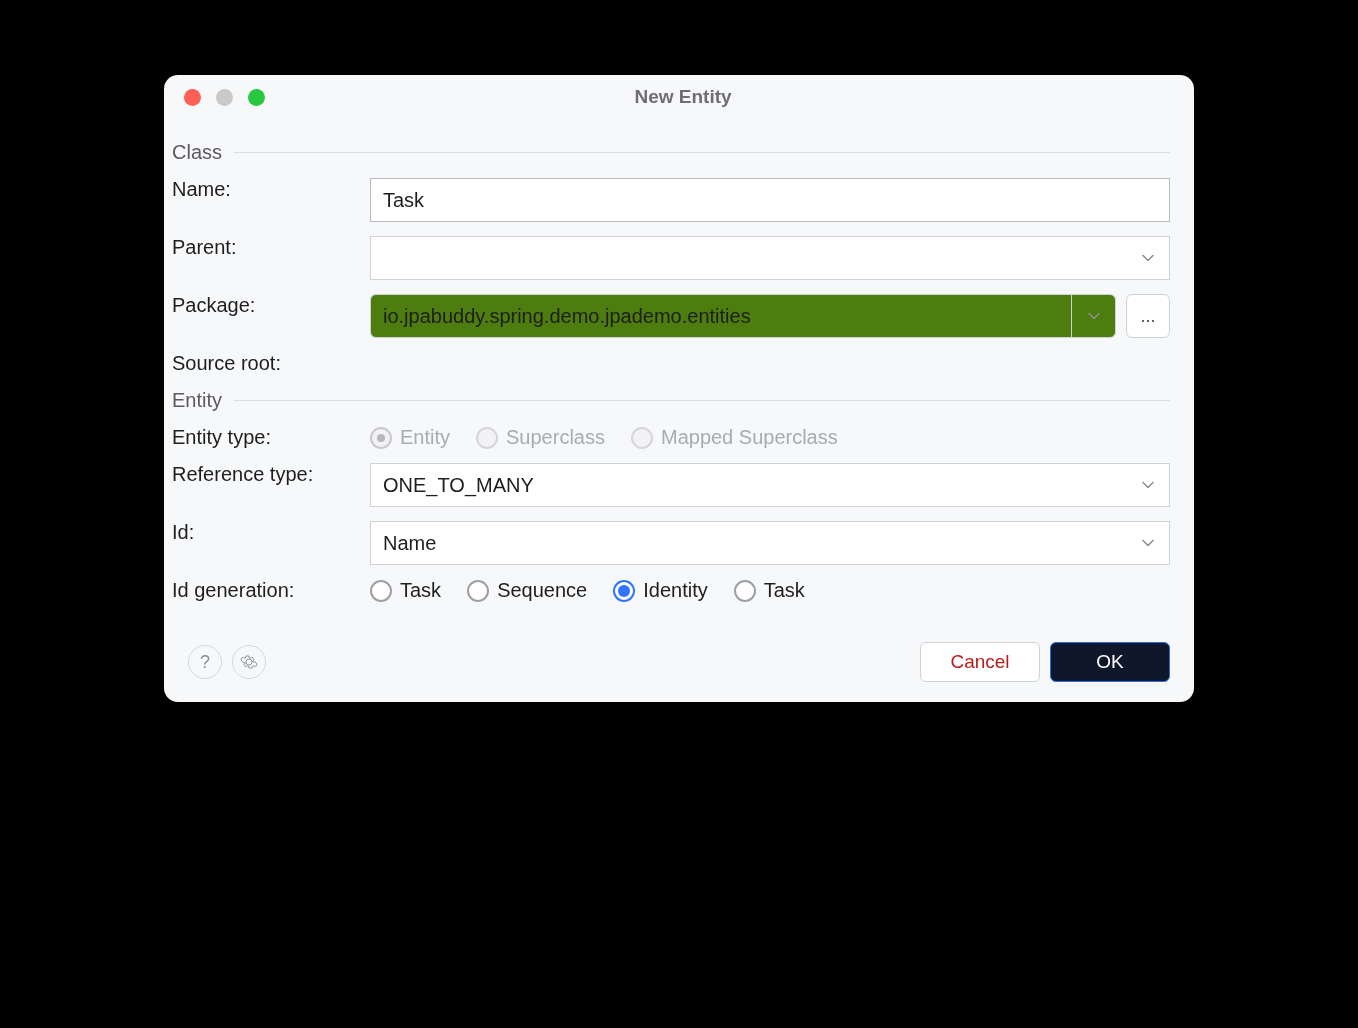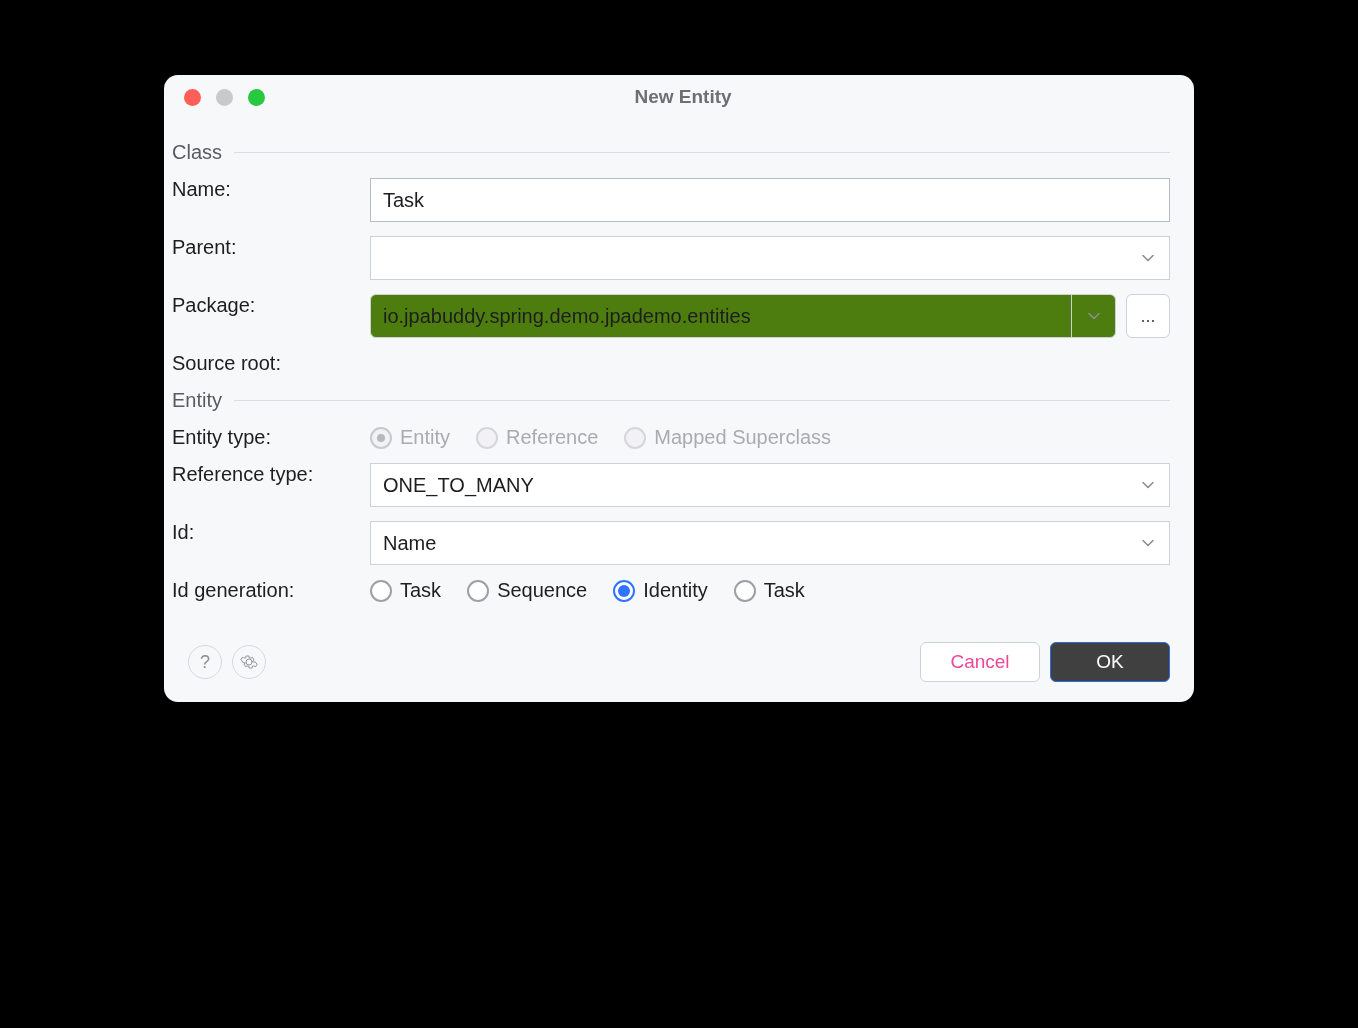--- a/index.html
+++ b/index.html
@@ -207,24 +207,24 @@
   font-size: 19px;
   display: flex;
   align-items: center;
   justify-content: center;
   cursor: pointer;
   padding: 0 20px;
 }
 .btn.secondary {
   background: #fff;
   border: 1px solid #cfd1d6;
-  color: #ec4899;
+  color: #b91c1c;
 }
 .btn.primary {
-  background: #404040;
+  background: #0f172a;
   border: 1px solid #2f6be0;
   color: #fff;
 }
 </style>
 </head>
 <body>
 
 <div class="dialog">
 
   <div class="titlebar">
@@ -296,21 +296,21 @@
 
     <div class="row">
       <div class="label">Entity type:</div>
       <div class="radio-group">
         <div class="radio disabled selected">
           <div class="circle"></div>
           <span>Entity</span>
         </div>
         <div class="radio disabled">
           <div class="circle"></div>
-          <span>Reference</span>
+          <span>Superclass</span>
         </div>
         <div class="radio disabled">
           <div class="circle"></div>
           <span>Mapped Superclass</span>
         </div>
       </div>
     </div>
 
     <div class="row">
       <div class="label">Reference type:</div>

